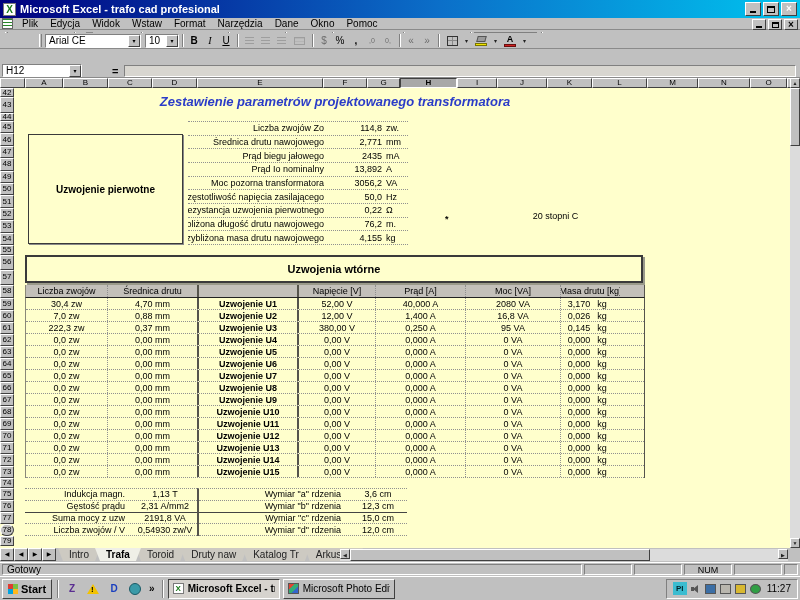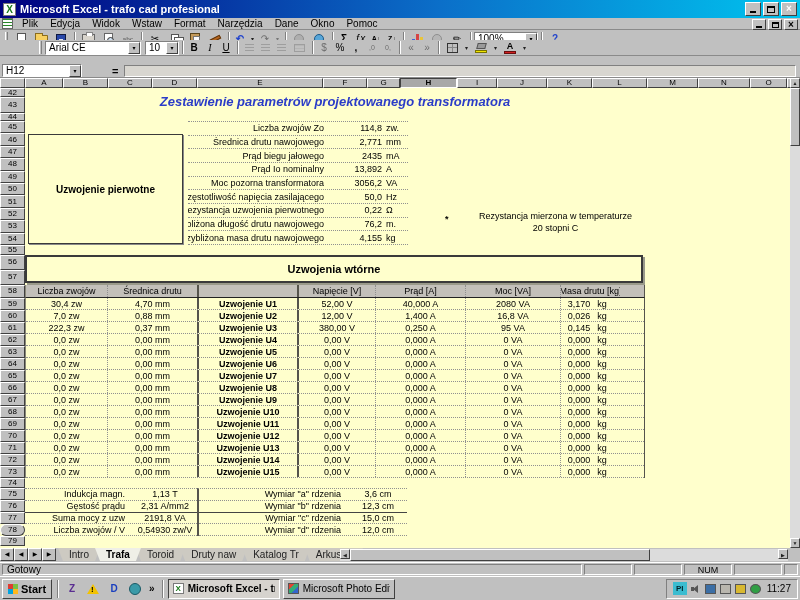--- a/index.html
+++ b/index.html
@@ -31,21 +31,21 @@
   #menubar { position:absolute; left:0; top:18px; width:800px; height:12px;
     display:flex; align-items:center; background:#c0c0c0; border-bottom:1px solid #8a8a8a; padding-left:1px; }
   .bookicon { width:11px; height:11px; margin:0 3px 0 1px; border:1px solid #666; background:
     repeating-linear-gradient(to bottom,#2a8a2a 0 1px,#ffffff 1px 3px); }
   .menu-item { padding:0 6px; font-size:10px; line-height:12px; }
 
   
   .tbar { position:absolute; left:0; width:800px; display:flex; align-items:center;
     background:#c0c0c0; border-bottom:1px solid #8a8a8a; padding-left:2px; }
   #tb1 { top:30px; height:18px; }
-  #tb2 { top:40px; height:16px;padding-left:36px; }
+  #tb2 { top:33px; height:16px;padding-left:36px; }
   .grip { width:3px; height:13px; border-left:1px solid #fff; border-right:1px solid #808080; margin:0 3px; }
   .sep { width:1px; height:13px; background:#808080; box-shadow:1px 0 0 #fff; margin:0 3px; }
   .tbtn { width:20px; height:16px; display:flex; align-items:center; justify-content:center;
     background:transparent; border:none; font-size:10px; line-height:10px; }
   .tbtn.narrow { width:16px; }
   .glyph { font-size:10px; line-height:10px; }
   .dd { width:9px; height:16px; display:flex; align-items:center; justify-content:center; font-size:6px; color:#222; border:none; background:transparent; }
   .combo { display:flex; align-items:center; height:14px; background:#fff;
     border:1px solid; border-color:#808080 #ffffff #ffffff #808080; font-size:10px; padding-left:3px; }
   .combo .cdd { margin-left:auto; width:12px; height:12px; display:flex; align-items:center; justify-content:center;
@@ -92,21 +92,21 @@
   #fbar .f-field { flex:1; height:12px; margin-right:4px; background:#d8d6d0;
     border:1px solid; border-color:#808080 #ffffff #ffffff #808080; }
 
   
   #gridwrap { position:absolute; left:0; top:78px; width:790px; height:470px; background:#ffffcc; overflow:hidden; }
   #colhdr { position:absolute; left:0; top:0; height:10px; width:790px; display:flex; background:#c0c0c0; }
   .corner { width:25px; height:10px; flex:0 0 25px; }
   .ch, .rh { background:#c0c0c0; border:1px solid; border-color:#ffffff #404040 #404040 #ffffff;
     font-size:8px; line-height:8px; display:flex; align-items:center; justify-content:center; color:#000; }
   .ch.pressed { background:#a8a8a8; border-color:#404040 #ffffff #ffffff #404040; font-weight:bold; }
-  #rowhdr { position:absolute; left:0; top:10px; width:25px; bottom:0; display:flex; flex-direction:column; }
+  #rowhdr { position:absolute; left:0; top:10px; width:14px; bottom:0; display:flex; flex-direction:column; }
   #content { position:absolute; left:25px; top:10px; width:765px; bottom:0; background:#ffffcc; overflow:hidden; font-size:9px; }
 
   .sheet-title { position:absolute; left:0; top:6px; width:620px; text-align:center;
     font-size:13px; font-weight:bold; font-style:italic; color:#2b3cc8; }
   .primary-box { position:absolute; left:3px; top:46px; width:155px; height:110px;
     border:1px solid #3a3a3a; box-shadow:1px 1px 0 #8a8a8a; background:#ffffcc;
     display:flex; align-items:center; justify-content:center; font-weight:bold; font-size:10px; }
   .primary-table { position:absolute; left:163px; top:33px; width:220px; height:124px;
     display:flex; flex-direction:column; border-top:1px dotted #909090; }
   .p-row { flex:1; display:flex; align-items:center; border-bottom:1px dotted #909090; }
@@ -572,21 +572,20 @@
           <div class="p-label">
             <span>Przybliżona masa drutu nawojowego</span>
           </div>
           <div class="p-value">4,155</div>
           <div class="p-unit">kg</div>
         </div>
       </div>
 
     <div class="note-star">*</div>
     <div class="note">
-      <div>Rezystancja mierzona w temperaturze</div>
       <div>20 stopni C</div>
     </div>
 
     <div class="sec-title">
       <span>Uzwojenia wtórne</span>
     </div>
 
     <div class="sec-hdr">
       <div class="c c0">Liczba zwojów</div>
       <div class="c c1">Średnica  drutu</div>

